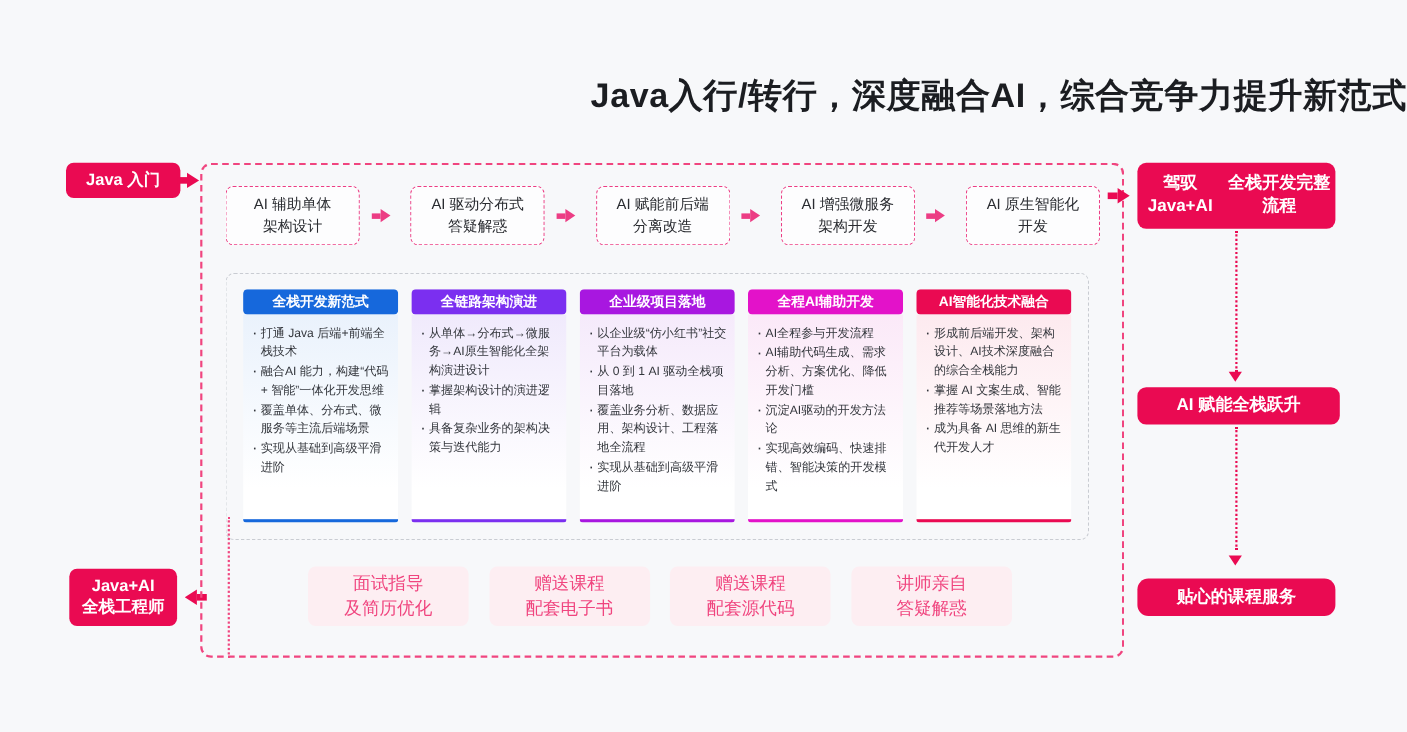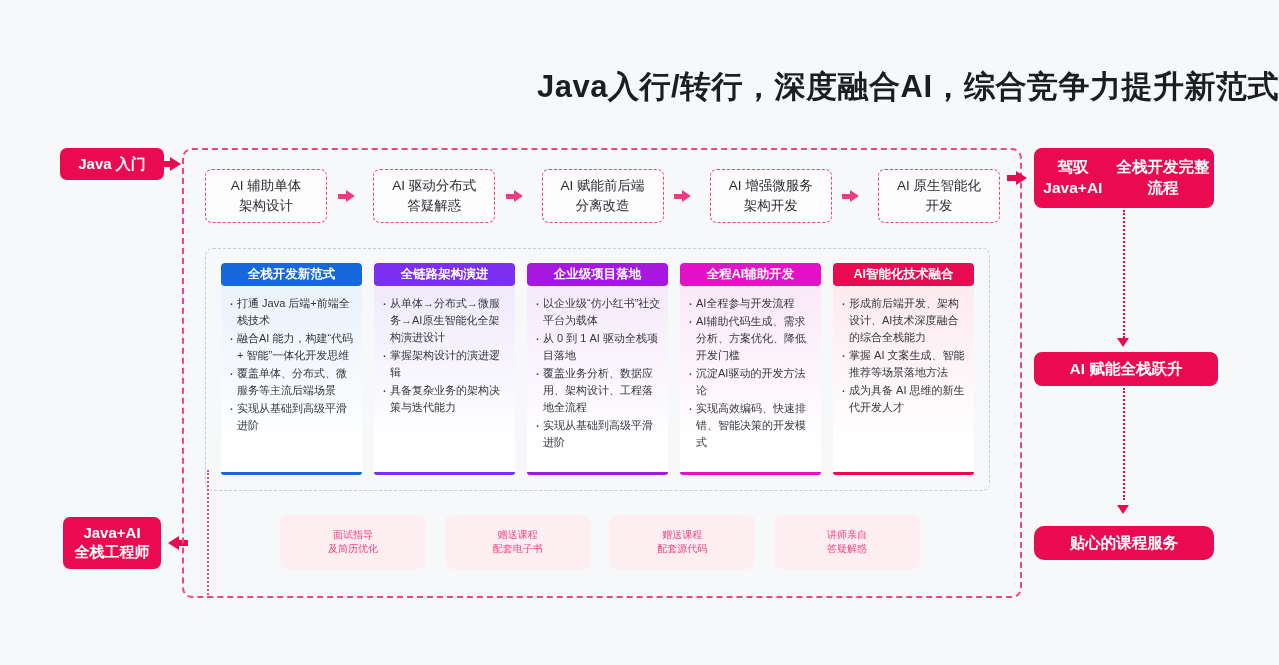--- a/index.html
+++ b/index.html
@@ -182,21 +182,21 @@
     position: absolute; left: 280px; top: 515px;
     width: 640px; height: 54px;
     display: flex; justify-content: space-between;
   }
   .service {
     width: 146px; height: 54px;
     background: #fdeef2;
     border-radius: 7px;
     display: flex; flex-direction: column;
     align-items: center; justify-content: center;
-    color: #f0457f; font-size: 10px; line-height: 1.45;
+    color: #f0457f; font-size: 16px; line-height: 1.45;
     text-align: center;
   }
 </style>
 </head>
 <body>
 
 <div class="page">
 
   <div class="title">Java入行/转行，深度融合AI，综合竞争力提升新范式</div>
 

